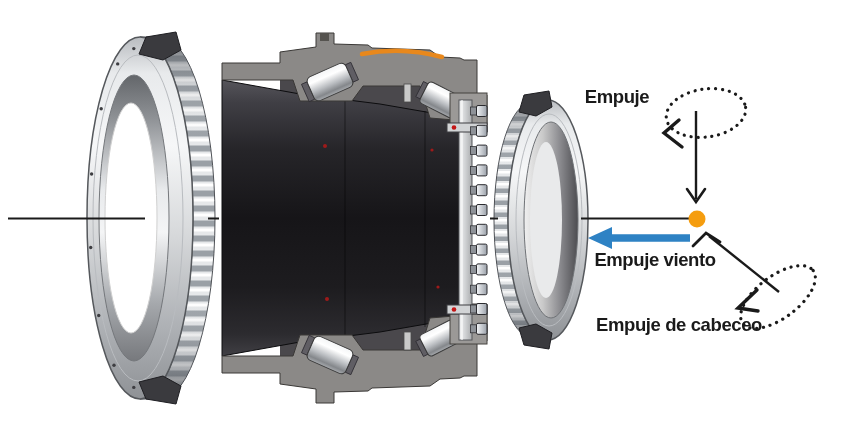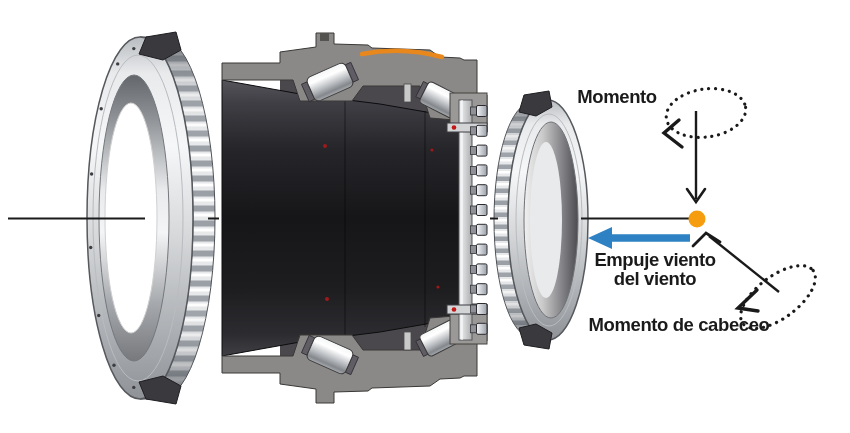--- a/index.html
+++ b/index.html
@@ -248,23 +248,22 @@
 
     <line x1="779" y1="292" x2="709" y2="236" stroke-width="2.4"></line>
     <polyline points="693,246 706,233 720,242" stroke-width="2.8" stroke-linecap="round"></polyline>
 
     <ellipse cx="778" cy="297" rx="44" ry="21" transform="rotate(-37 778 297)" stroke-width="3.2" stroke-dasharray="0.1 6.8" stroke-linecap="round"></ellipse>
     <polyline points="757,290 738,308 758,311" stroke-width="3.4" stroke-linecap="round"></polyline>
   </g>
 </svg>
 
 <div class="label" id="yaw-label">
-  <div>Momento</div>
+  <div>Empuje</div>
 </div>
 <div class="label" id="thrust-label">
   <div>Empuje viento</div>
-  <div>del viento</div>
 </div>
 <div class="label" id="pitch-label">
-  <div>Momento de cabeceo</div>
+  <div>Empuje de cabeceo</div>
 </div>
 
 </div>
 
 </body></html>

